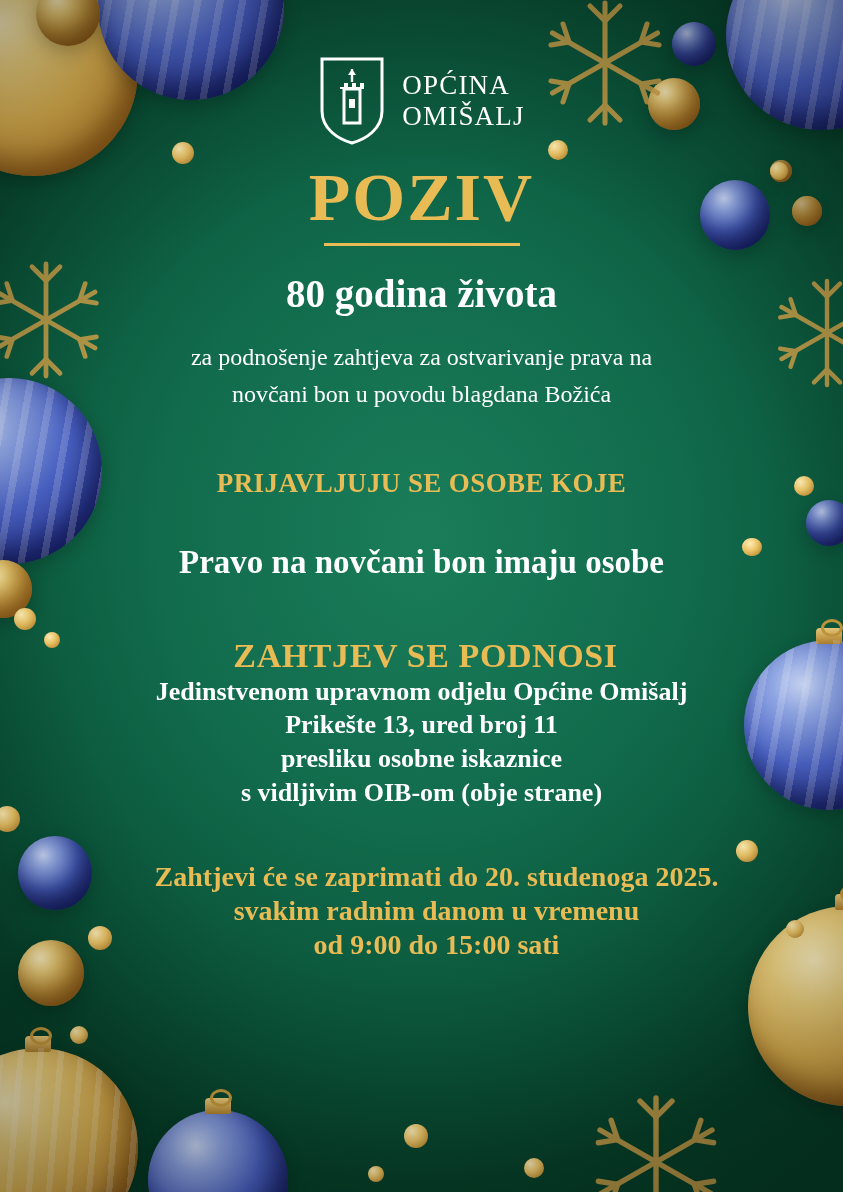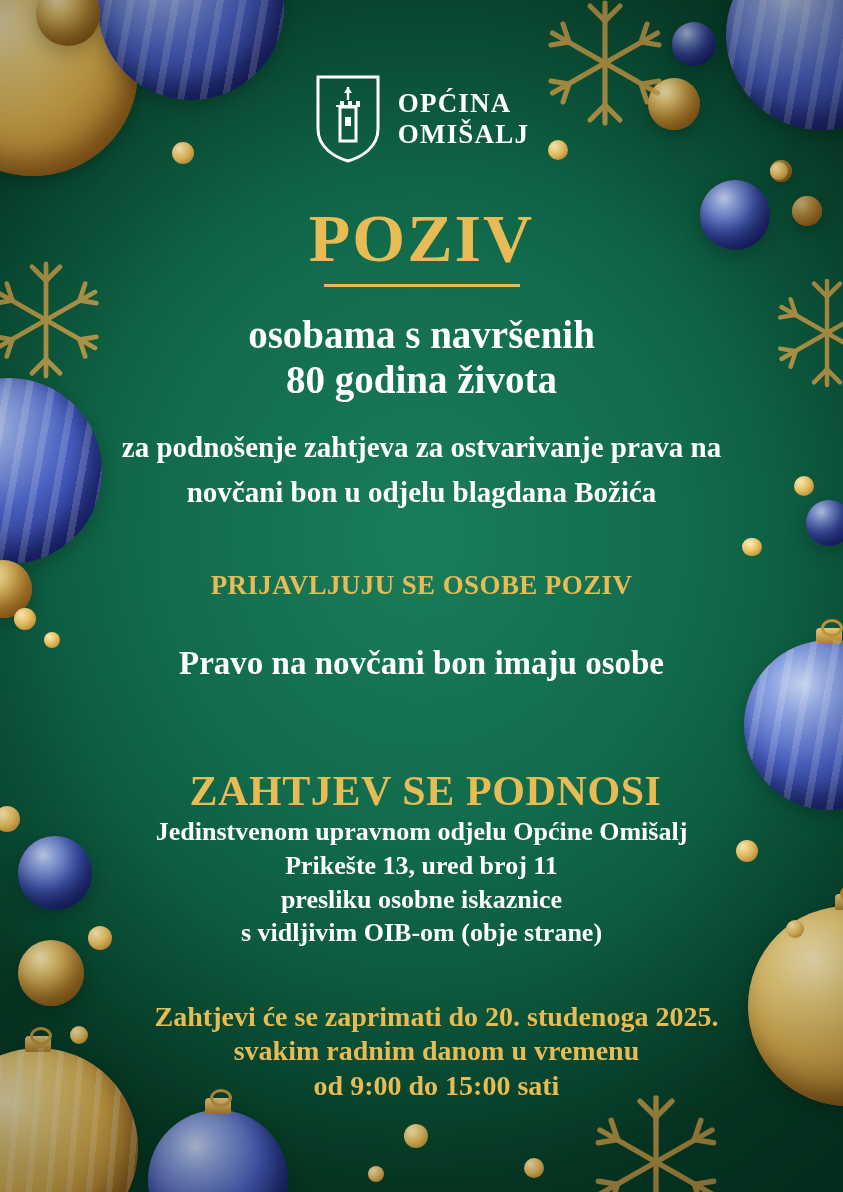--- a/index.html
+++ b/index.html
@@ -106,37 +106,36 @@
     z-index: 5;
     width: 843px;
     text-align: center;
     color: #ffffff;
   }
   .brand {
     display: flex;
     align-items: center;
     justify-content: center;
     gap: 16px;
-    padding-top: 73px;
-    font-weight: bold;
+    padding-top: 55px;
   }
   .crest {
     width: 68px;
     height: 92px;
   }
   .brand-name {
     text-align: left;
     font-size: 27px;
     line-height: 1.14;
     letter-spacing: 1.2px;
     color: #ffffff;
     font-family: "Liberation Serif", serif;
   }
   .title {
-    margin-top: 39px;
+    margin-top: 16px;
     font-size: 68px;
     font-weight: 700;
     letter-spacing: 2px;
     color: #e8bb55;
     display: inline-block;
     line-height: 1;
   }
   .title-rule {
     width: 196px;
     height: 3px;
@@ -144,23 +143,23 @@
     margin: 12px auto 0;
   }
   .subtitle {
     margin-top: 26px;
     font-size: 39px;
     line-height: 1.15;
     font-weight: 700;
   }
   .lead {
     margin-top: 22px;
-    font-size: 29px;
+    font-size: 24px;
     line-height: 1.55;
-    font-weight: 700;
+    font-weight: 400;
   }
   .gold-caps {
     margin-top: 52px;
     font-size: 27px;
     line-height: 1.35;
     font-weight: 700;
     color: #e8bb55;
     letter-spacing: 0.4px;
   }
   .section-head {
@@ -168,22 +167,22 @@
     font-size: 33px;
     font-weight: 700;
   }
   .cond {
     margin-top: 8px;
     font-size: 21px;
     line-height: 1.55;
     font-weight: 700;
   }
   .gold-head {
-    margin-top: 85px;
-    font-size: 42px;
+    margin-top: 56px;
+    font-size: 34px;
     font-weight: 700;
     color: #e8bb55;
     letter-spacing: 0.6px;
     padding-left: 8px;
   }
   .address {
     font-size: 26px;
     line-height: 1.3;
     font-weight: 700;
   }
@@ -364,31 +363,30 @@
         <div>OMIŠALJ</div>
       </div>
     </div>
 
     <div>
       <div class="title">POZIV</div>
       <div class="title-rule"></div>
     </div>
 
     <div class="subtitle">
-      <div>osobama s navršenih</div>
       <div>80 godina života</div>
     </div>
 
     <div class="lead">
       <div>za podnošenje zahtjeva za ostvarivanje prava na</div>
-      <div>novčani bon u odjelu blagdana Božića</div>
+      <div>novčani bon u povodu blagdana Božića</div>
     </div>
 
     <div class="gold-caps">
-      <div>PRIJAVLJUJU SE OSOBE POZIV</div>
+      <div>PRIJAVLJUJU SE OSOBE KOJE</div>
     </div>
 
     <div class="section-head">Pravo na novčani bon imaju osobe</div>
 
     <div class="gold-head">ZAHTJEV SE PODNOSI</div>
     <div class="address">
       <div>Jedinstvenom upravnom odjelu Općine Omišalj</div>
       <div>Prikešte 13, ured broj 11</div>
       <div>presliku osobne iskaznice</div>
       <div>s vidljivim OIB-om (obje strane)</div>

